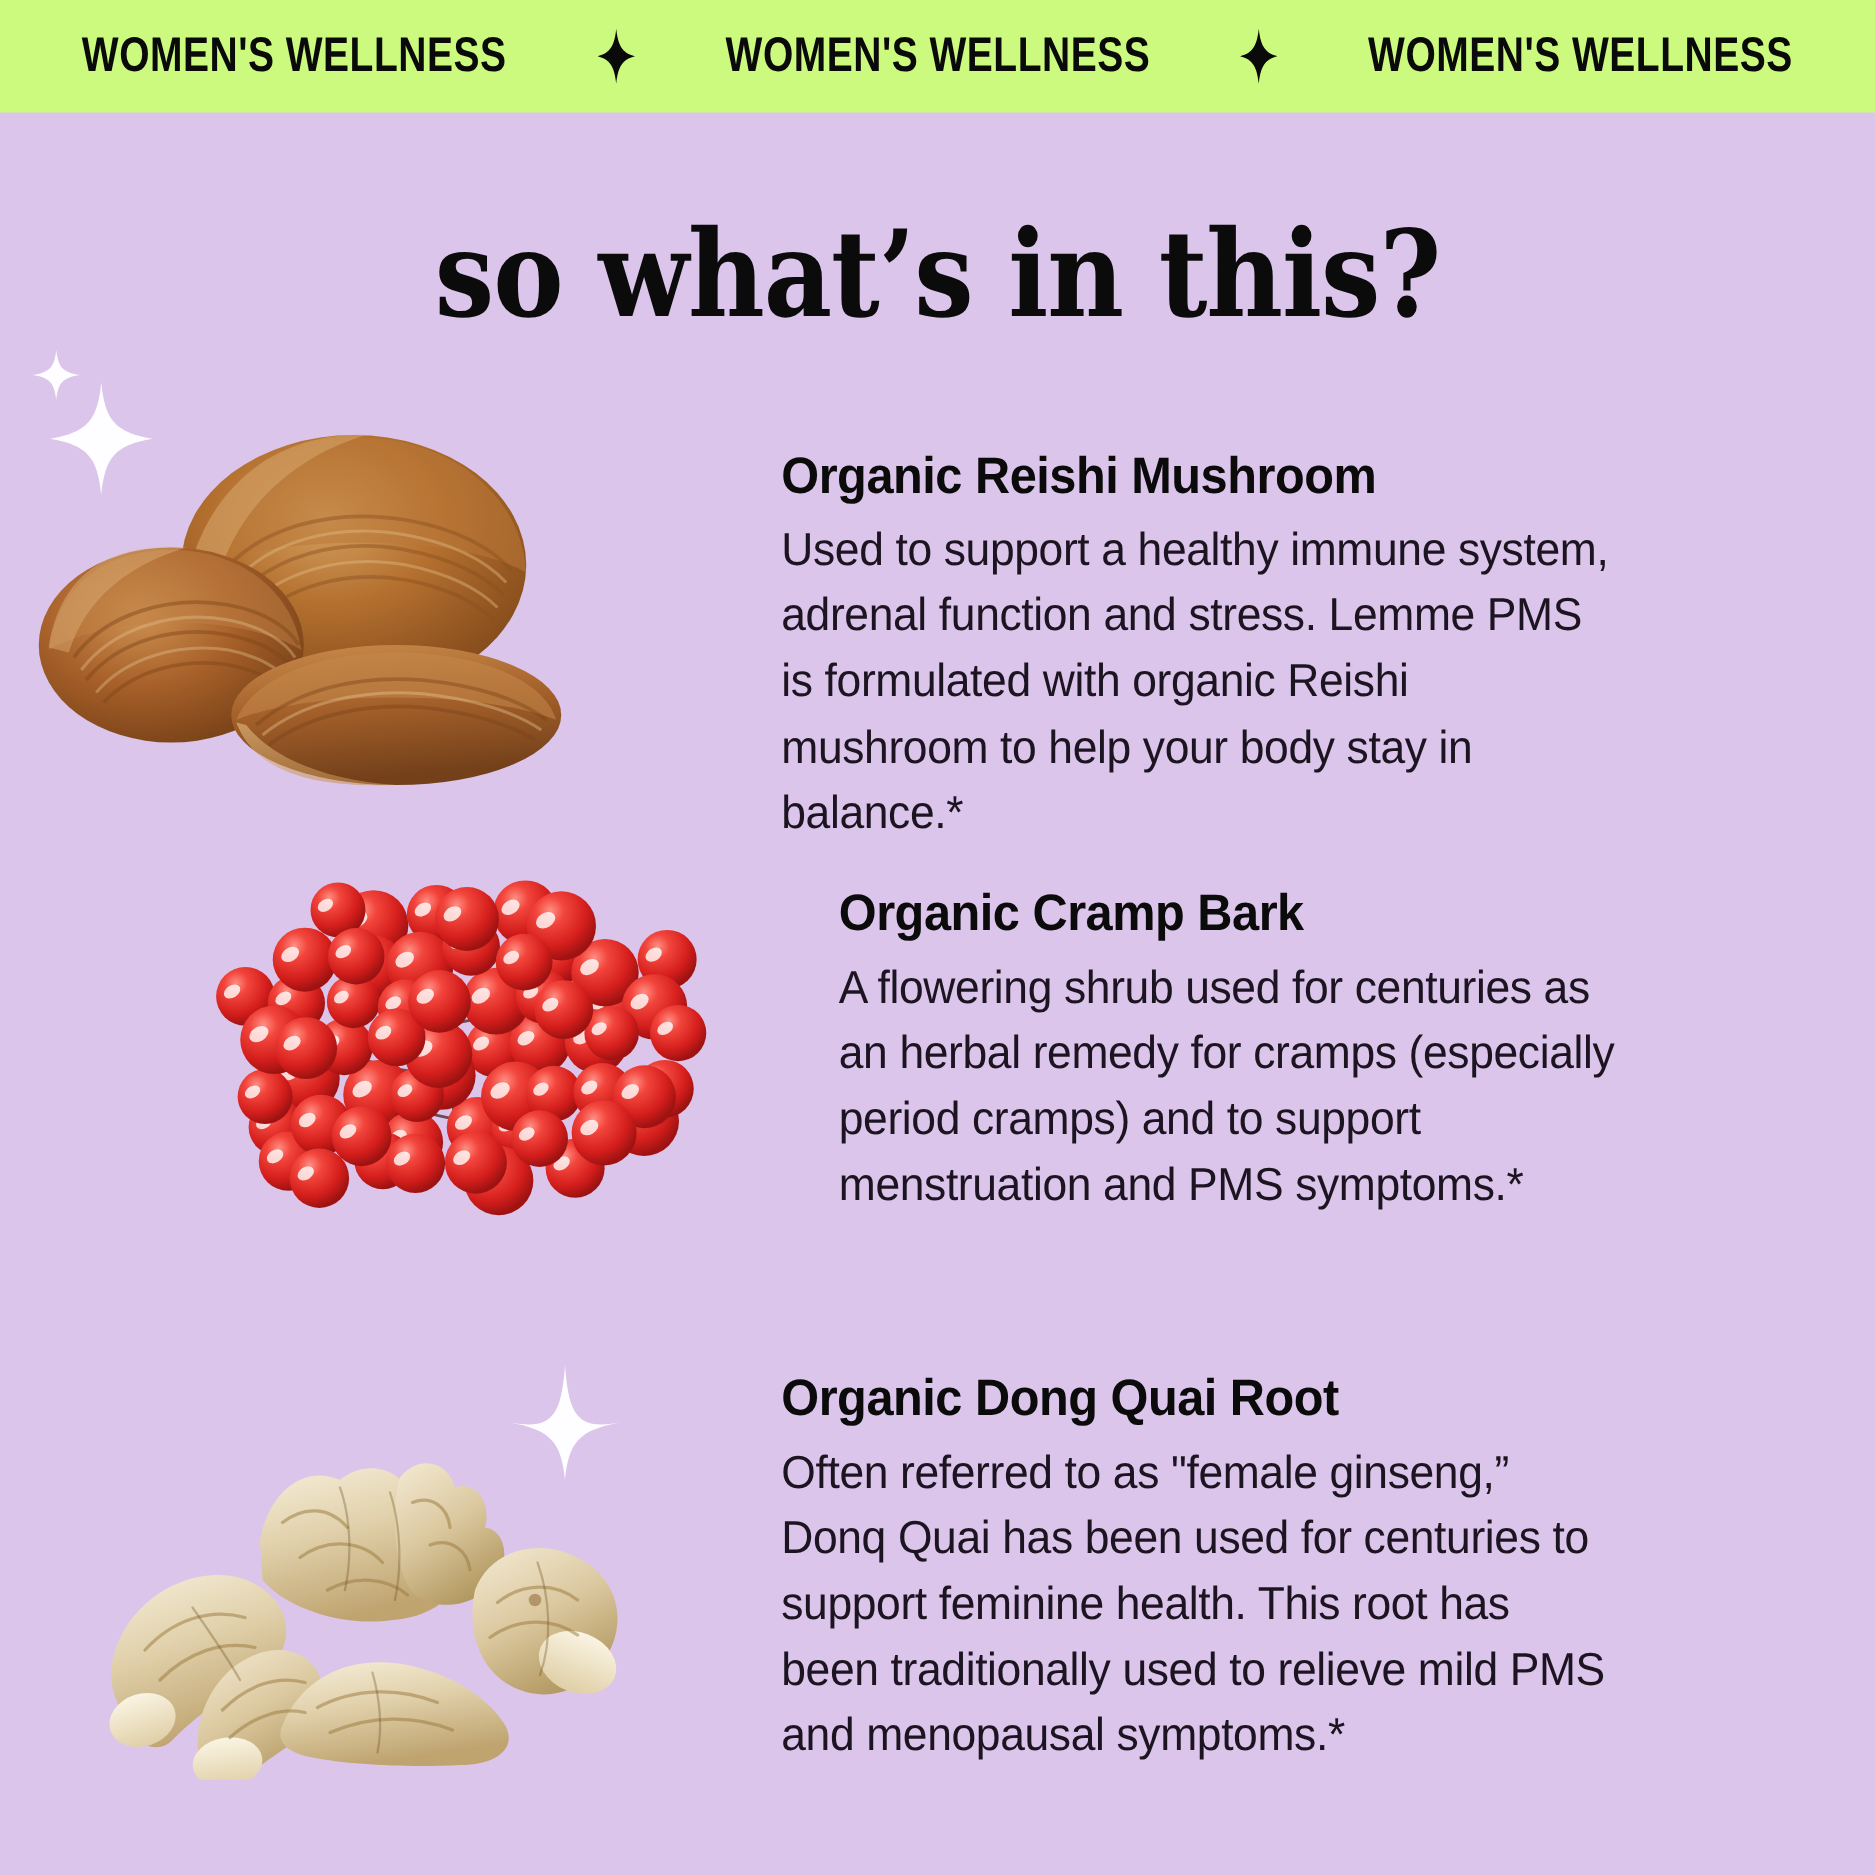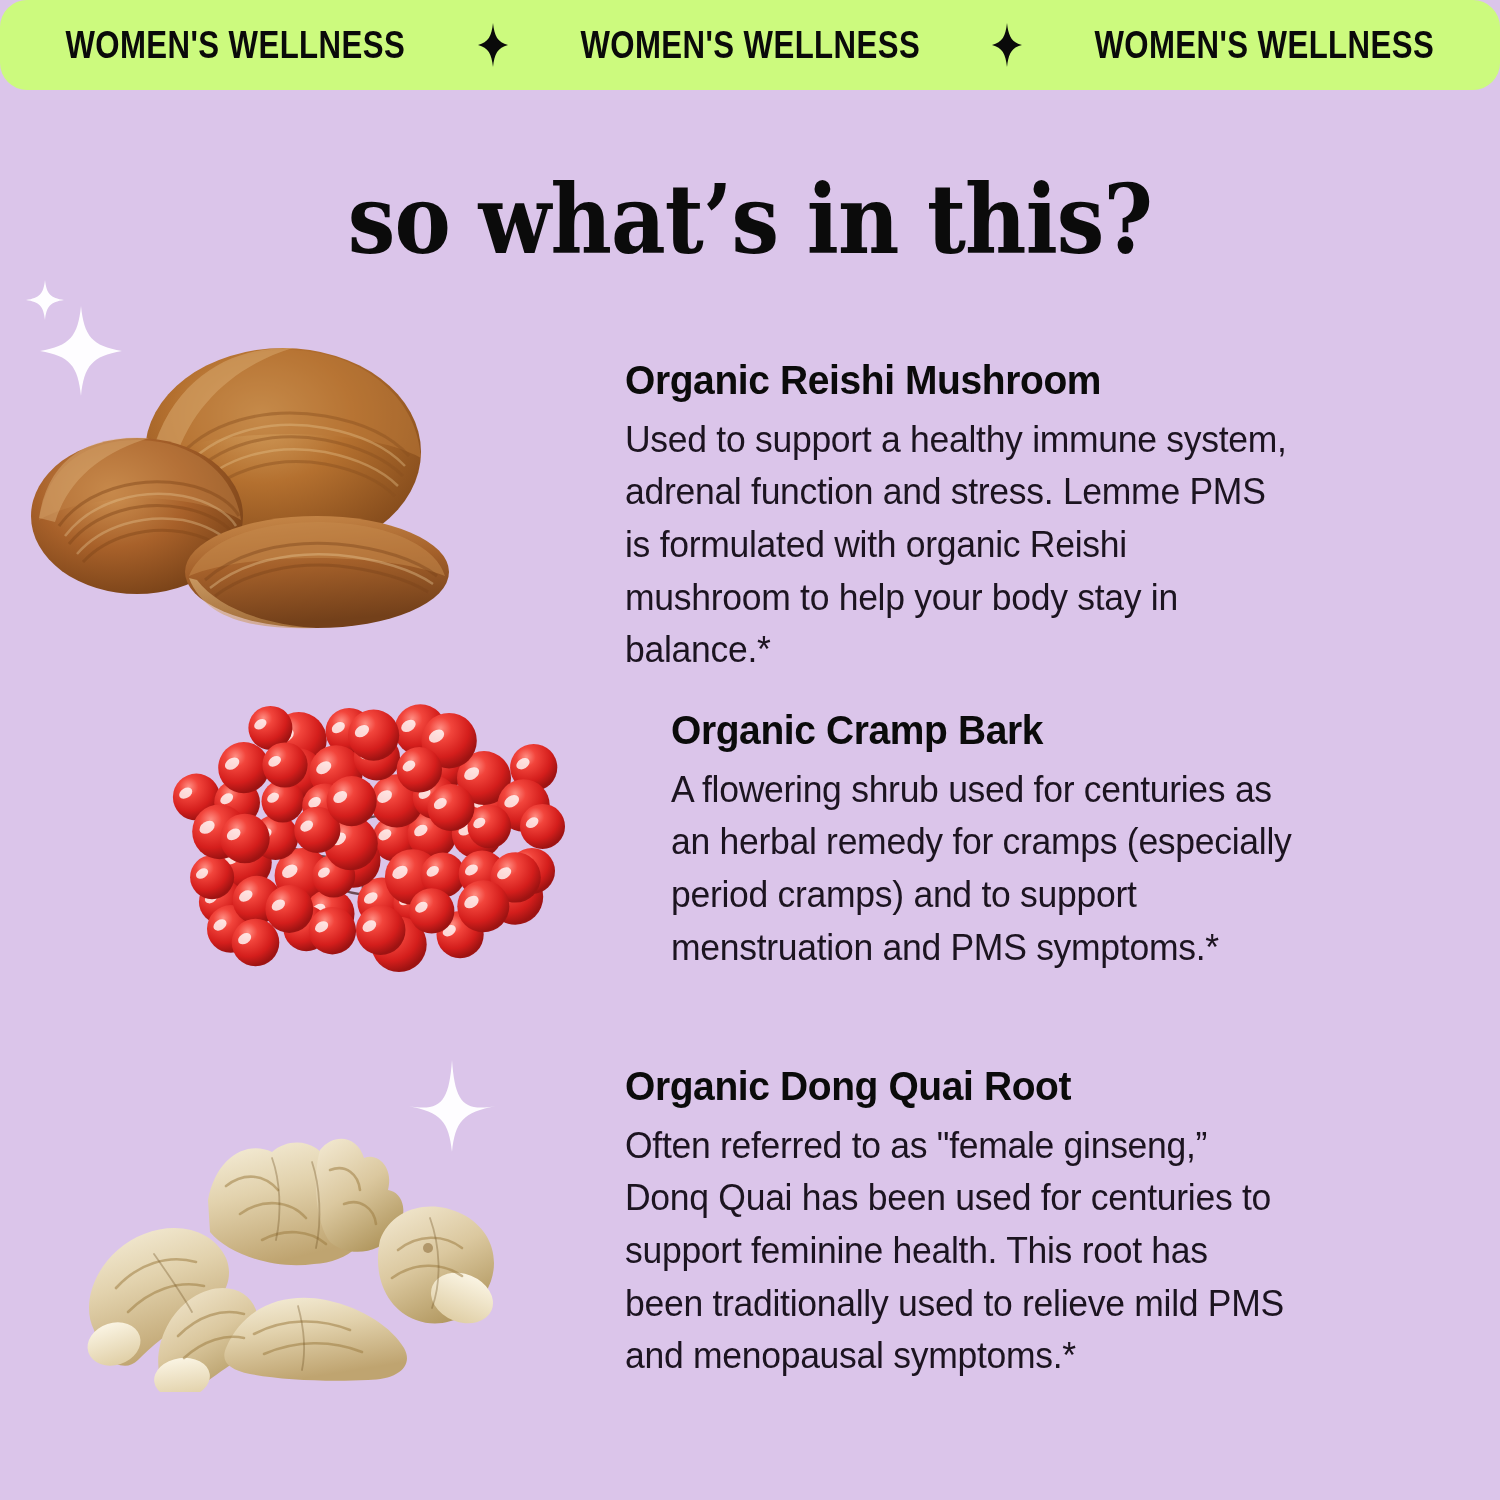--- a/index.html
+++ b/index.html
@@ -12,21 +12,20 @@
   }
 
   
   .banner{
     position:absolute; top:0; left:0;
     width:1500px; height:90px;
     background:#CCFA7E;
     display:flex; align-items:center; justify-content:center;
     gap:30px;
     overflow:hidden;
-    border-radius:27px;
   }
   .banner-text{
     font-family:"Liberation Sans", sans-serif;
     font-weight:bold;
     font-size:39px;
     letter-spacing:0.5px;
     color:#0a0a0a;
     white-space:nowrap;
     transform:scaleX(0.80);
     transform-origin:center;
@@ -51,21 +50,21 @@
   
   .row{
     position:absolute;
     left:0; width:1360px;
     display:flex;
     align-items:flex-start;
     justify-content:space-between;
   }
   #row-0{ top:300px; height:360px; }
   #row-1{ top:660px; height:380px;padding-left:46px; }
-  #row-2{ top:1044px; height:400px; }
+  #row-2{ top:1076px; height:400px; }
 
   .media{
     position:relative;
     flex:0 0 625px;
     height:100%;
   }
   .art{ position:absolute; display:block; }
 
   .copy{
     flex:1 1 auto;

